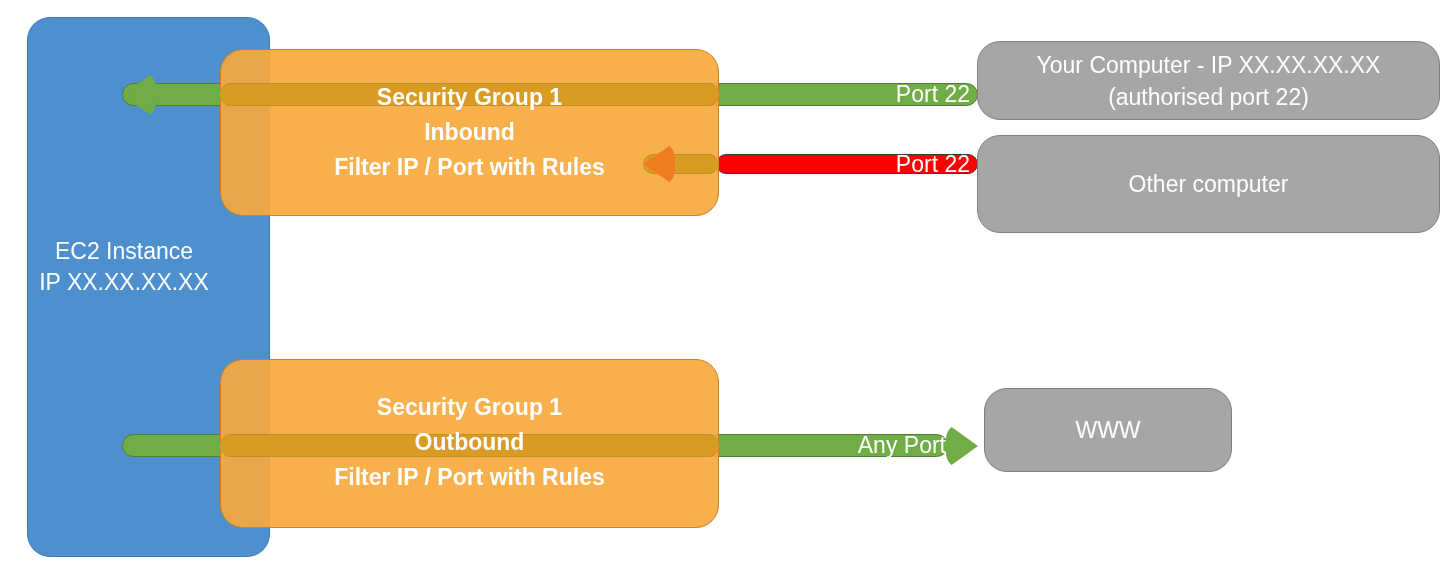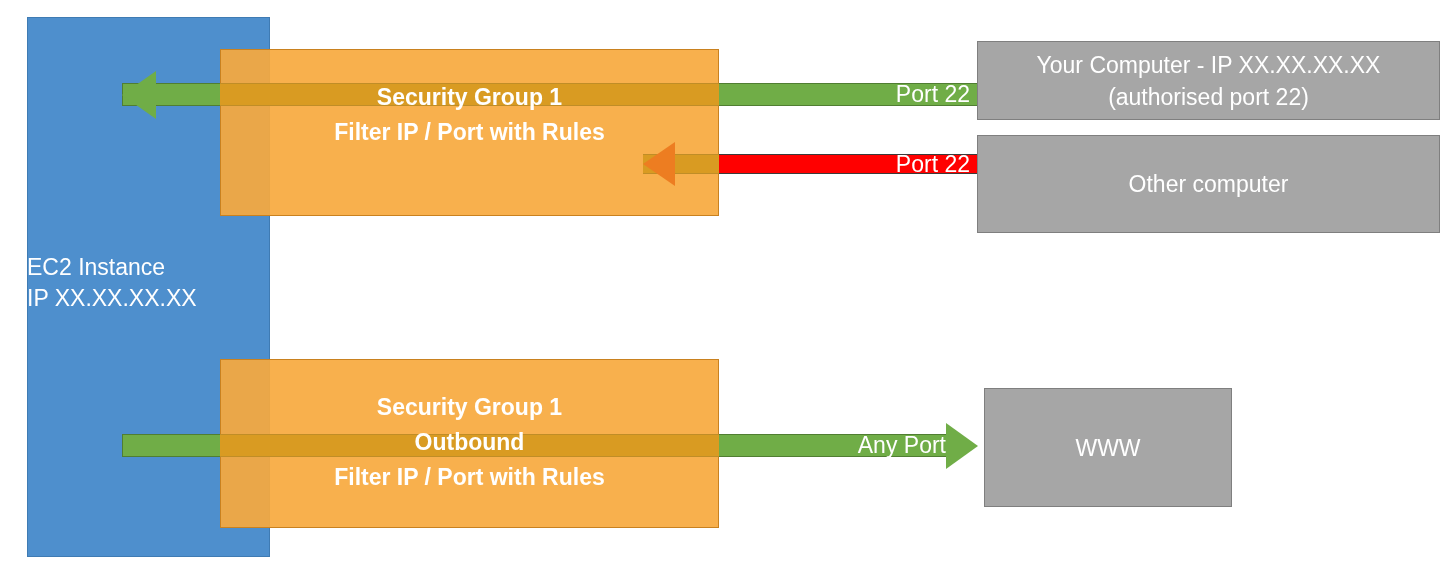--- a/index.html
+++ b/index.html
@@ -8,38 +8,38 @@
     background: #ffffff;
   }
   #canvas {
     position: relative;
     width: 1446px;
     height: 578px;
     background: #ffffff;
     overflow: hidden;
     font-family: "Liberation Sans", sans-serif;
   }
-  .abs { position: absolute; }
+  .abs { position: absolute; border-radius: 23px; }
 
   
   .ec2-box {
     left: 27px;
     top: 17px;
     width: 243px;
     height: 540px;
     background: #4e8fcd;
     border: 1px solid #3f7bb3;
     box-sizing: border-box;
     z-index: 1;
   }
   .ec2-label {
     left: 27px;
-    top: 252px;
+    top: 236px;
     width: 194px;
-    text-align: left;
+    text-align: center;
     color: #ffffff;
     font-size: 23px;
     line-height: 31px;
     z-index: 6;
     pointer-events: none;
   }
 
   
   .sg-box {
     background: rgba(247, 169, 62, 0.92);
@@ -127,21 +127,21 @@
     flex-direction: column;
     align-items: center;
     justify-content: center;
     color: #ffffff;
     font-size: 23px;
     line-height: 32px;
     text-align: center;
   }
   .grey-your-computer { left: 977px; top: 41px;  width: 463px; height: 79px; }
   .grey-other-computer{ left: 977px; top: 135px; width: 463px; height: 98px; }
-  .grey-www           { left: 984px; top: 388px; width: 248px; height: 119px; }
+  .grey-www           { left: 984px; top: 388px; width: 248px; height: 84px; }
 
   
   .port-label {
     z-index: 6;
     color: #ffffff;
     font-size: 23px;
     line-height: 23px;
     text-align: right;
     pointer-events: none;
     white-space: nowrap;
@@ -177,20 +177,21 @@
   <div class="abs head head-orange-left"></div>
   <div class="abs head head-green-right"></div>
 
   <div class="abs ec2-label">
     <div>EC2 Instance</div>
     <div>IP XX.XX.XX.XX</div>
   </div>
 
   <div class="abs sg-text sg-text-top">
     <div>Security Group 1</div>
+    <div>Inbound</div>
     <div>Filter IP / Port with Rules</div>
   </div>
 
   <div class="abs sg-text sg-text-bottom">
     <div>Security Group 1</div>
     <div>Outbound</div>
     <div>Filter IP / Port with Rules</div>
   </div>
 
   <div class="abs port-label port-in-green">Port 22</div>

